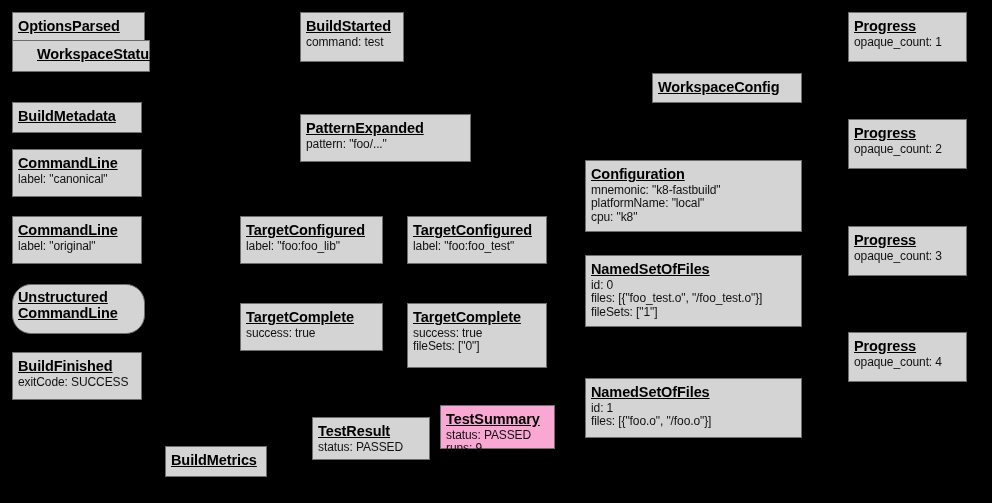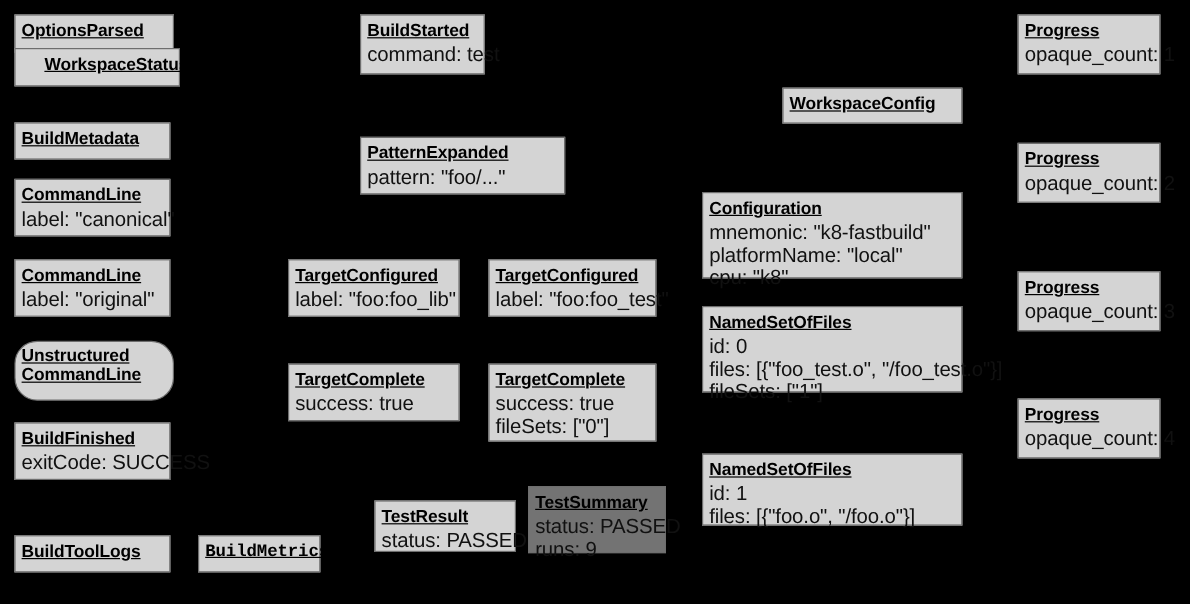--- a/index.html
+++ b/index.html
@@ -32,21 +32,21 @@
     white-space: nowrap;
     letter-spacing: -0.1px;
   }
   .node-title.wrap {
     white-space: normal;
   }
   .node-fields {
     margin-top: 1px;
   }
   .node-field {
-    font-size: 17px;
+    font-size: 12px;
     color: #111111;
     white-space: nowrap;
     letter-spacing: -0.1px;
   }
   .title-only {
     padding-bottom: 4px;
   }
 </style>
 </head>
 <body>
@@ -104,22 +104,21 @@
     <div class="node" style="left: 848px; top: 332px; width: 119px; height: 50px; background: rgb(212, 212, 212); border-color: rgb(110, 110, 110);"><div class="node-title">Progress</div><div class="node-fields">
         <div class="node-field">opaque_count: 4</div>
       </div></div>
     <div class="node" style="left: 12px; top: 352px; width: 130px; height: 48px; background: rgb(212, 212, 212); border-color: rgb(110, 110, 110);"><div class="node-title">BuildFinished</div><div class="node-fields">
         <div class="node-field">exitCode: SUCCESS</div>
       </div></div>
     <div class="node" style="left: 585px; top: 378px; width: 217px; height: 60px; background: rgb(212, 212, 212); border-color: rgb(110, 110, 110);"><div class="node-title">NamedSetOfFiles</div><div class="node-fields">
         <div class="node-field">id: 1</div>
         <div class="node-field">files: [{"foo.o", "/foo.o"}]</div>
       </div></div>
-    <div class="node" style="left: 440px; top: 405px; width: 115px; height: 56px; background: #737373; border-color: rgb(110, 110, 110);"><div class="node-title">TestSummary</div><div class="node-fields">
+    <div class="node" style="left: 440px; top: 405px; width: 115px; height: 44px; background: #f9a8d4; border-color: rgb(110, 110, 110);"><div class="node-title">TestSummary</div><div class="node-fields">
         <div class="node-field">status: PASSED</div>
         <div class="node-field">runs: 9</div>
       </div></div>
     <div class="node" style="left: 312px; top: 417px; width: 118px; height: 43px; background: rgb(212, 212, 212); border-color: rgb(110, 110, 110);"><div class="node-title">TestResult</div><div class="node-fields">
         <div class="node-field">status: PASSED</div>
       </div></div>
-    <div class="node title-only" style="left: 12px; top: 446px; width: 130px; height: 31px; background: rgb(212, 212, 212); border-color: rgb(110, 110, 110);"><div class="node-title">BuildToolLogs</div></div>
-    <div class="node title-only" style="left: 165px; top: 446px; width: 102px; height: 31px; background: rgb(212, 212, 212); border-color: rgb(110, 110, 110); font-family: Liberation Mono, monospace;"><div class="node-title">BuildMetrics</div></div>
+    <div class="node title-only" style="left: 165px; top: 446px; width: 102px; height: 31px; background: rgb(212, 212, 212); border-color: rgb(110, 110, 110);"><div class="node-title">BuildMetrics</div></div>
   </div>
 
 </body></html>

